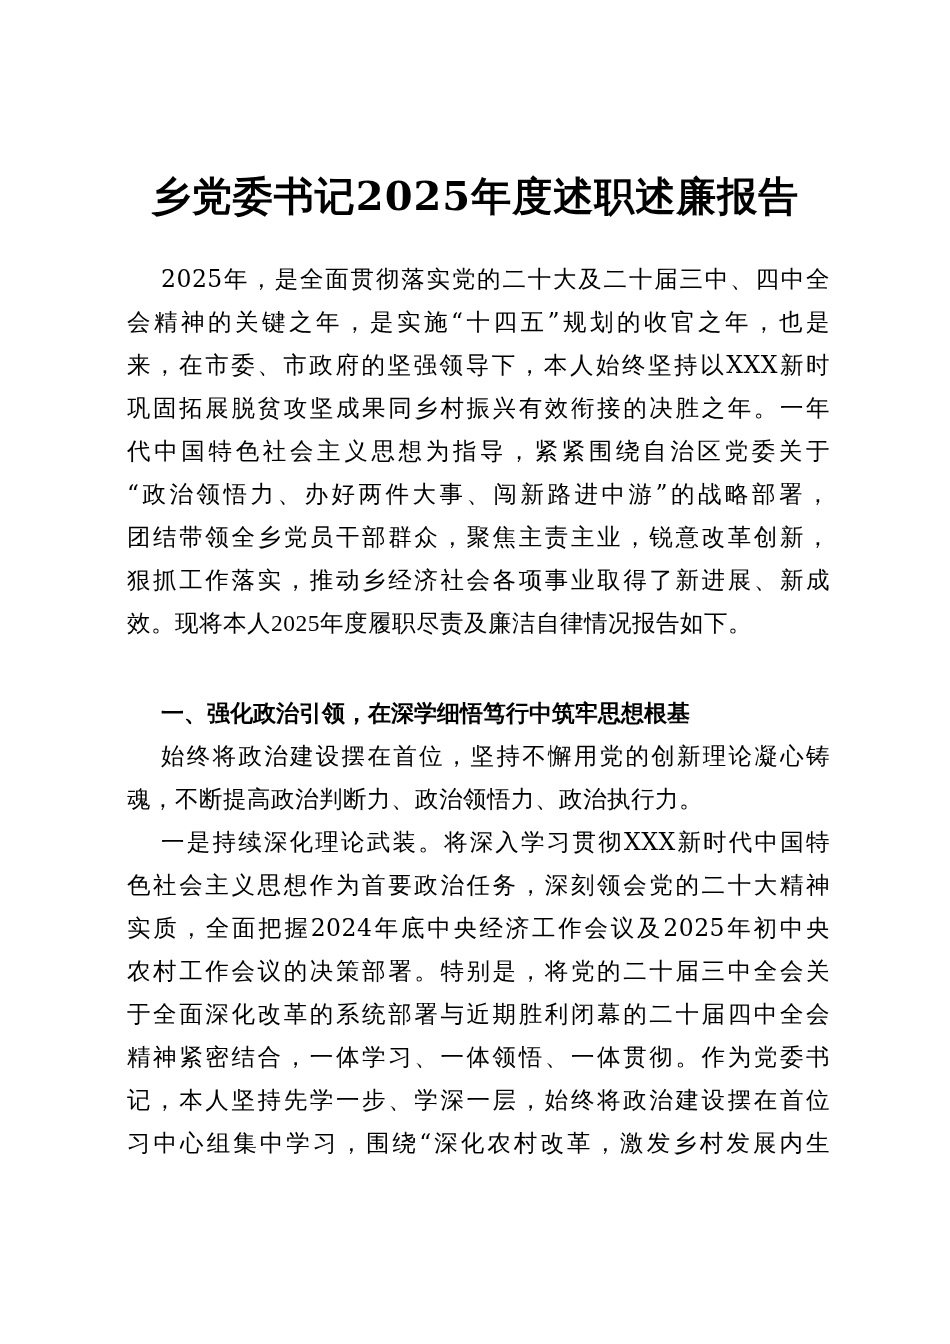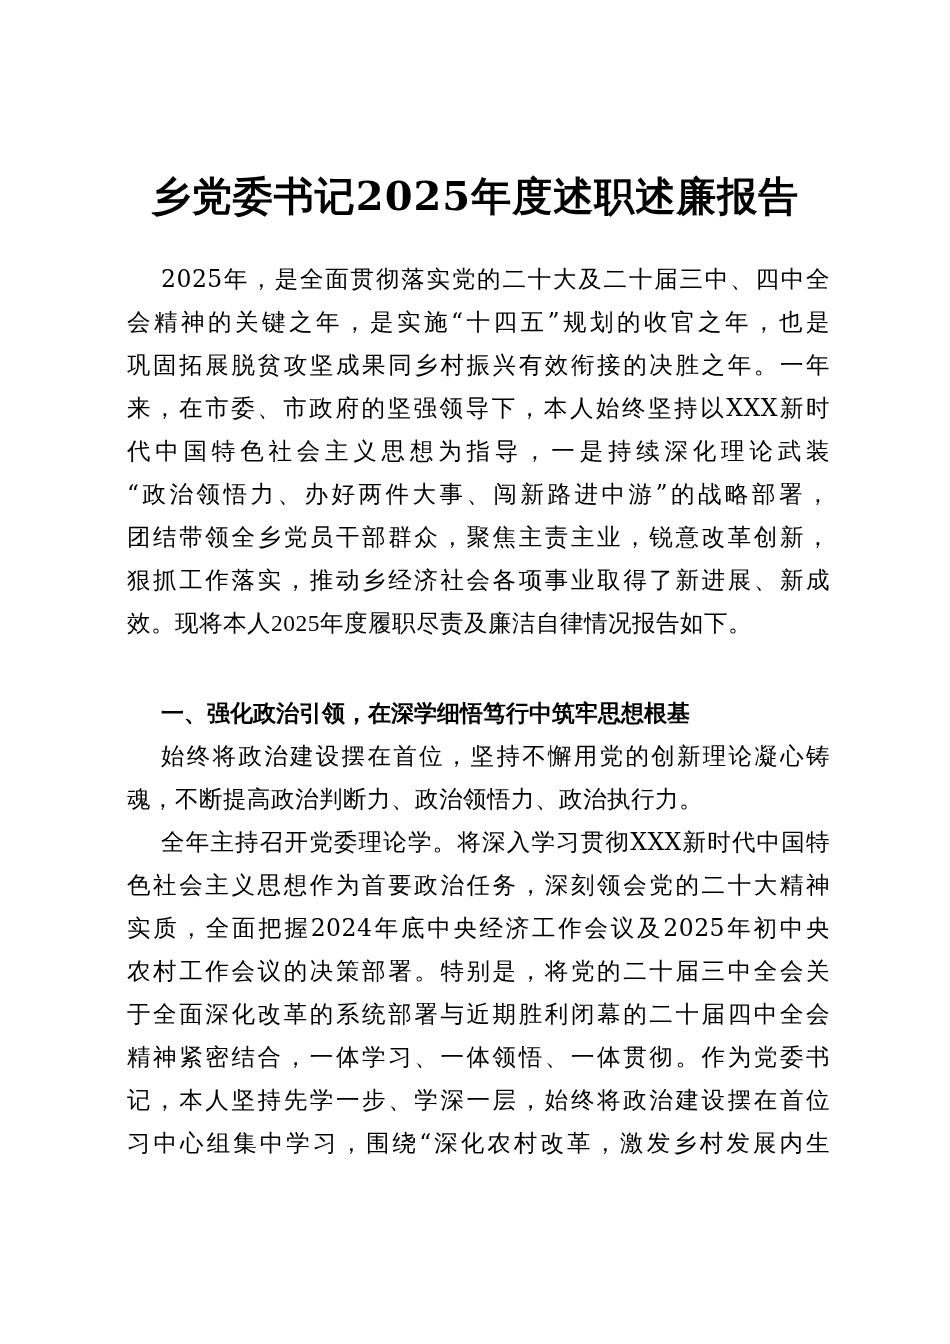--- a/index.html
+++ b/index.html
@@ -72,38 +72,38 @@
 <body>
 
 <div class="page">
   <div class="title">乡党委书记2025年度述职述廉报告</div>
 
   <div class="body">
 
     <div>
       <div class="line indent">2025年，是全面贯彻落实党的二十大及二十届三中、四中全</div>
       <div class="line">会精神的关键之年，是实施“十四五”规划的收官之年，也是</div>
+      <div class="line">来，在市委、市政府的坚强领导下，本人始终坚持以XXX新时</div>
       <div class="line">巩固拓展脱贫攻坚成果同乡村振兴有效衔接的决胜之年。一年</div>
-      <div class="line">来，在市委、市政府的坚强领导下，本人始终坚持以XXX新时</div>
-      <div class="line">代中国特色社会主义思想为指导，一是持续深化理论武装</div>
+      <div class="line">代中国特色社会主义思想为指导，紧紧围绕自治区党委关于</div>
       <div class="line">“政治领悟力、办好两件大事、闯新路进中游”的战略部署，</div>
       <div class="line">团结带领全乡党员干部群众，聚焦主责主业，锐意改革创新，</div>
       <div class="line">狠抓工作落实，推动乡经济社会各项事业取得了新进展、新成</div>
       <div class="line last">效。现将本人2025年度履职尽责及廉洁自律情况报告如下。</div>
     </div>
 
     <div class="line heading">一、强化政治引领，在深学细悟笃行中筑牢思想根基</div>
 
     <div>
       <div class="line indent">始终将政治建设摆在首位，坚持不懈用党的创新理论凝心铸</div>
       <div class="line last">魂，不断提高政治判断力、政治领悟力、政治执行力。</div>
     </div>
 
     <div>
-      <div class="line indent">全年主持召开党委理论学。将深入学习贯彻XXX新时代中国特</div>
+      <div class="line indent">一是持续深化理论武装。将深入学习贯彻XXX新时代中国特</div>
       <div class="line">色社会主义思想作为首要政治任务，深刻领会党的二十大精神</div>
       <div class="line">实质，全面把握2024年底中央经济工作会议及2025年初中央</div>
       <div class="line">农村工作会议的决策部署。特别是，将党的二十届三中全会关</div>
       <div class="line">于全面深化改革的系统部署与近期胜利闭幕的二十届四中全会</div>
       <div class="line">精神紧密结合，一体学习、一体领悟、一体贯彻。作为党委书</div>
       <div class="line">记，本人坚持先学一步、学深一层，始终将政治建设摆在首位</div>
       <div class="line">习中心组集中学习，围绕“深化农村改革，激发乡村发展内生</div>
     </div>
   </div>
 </div>

